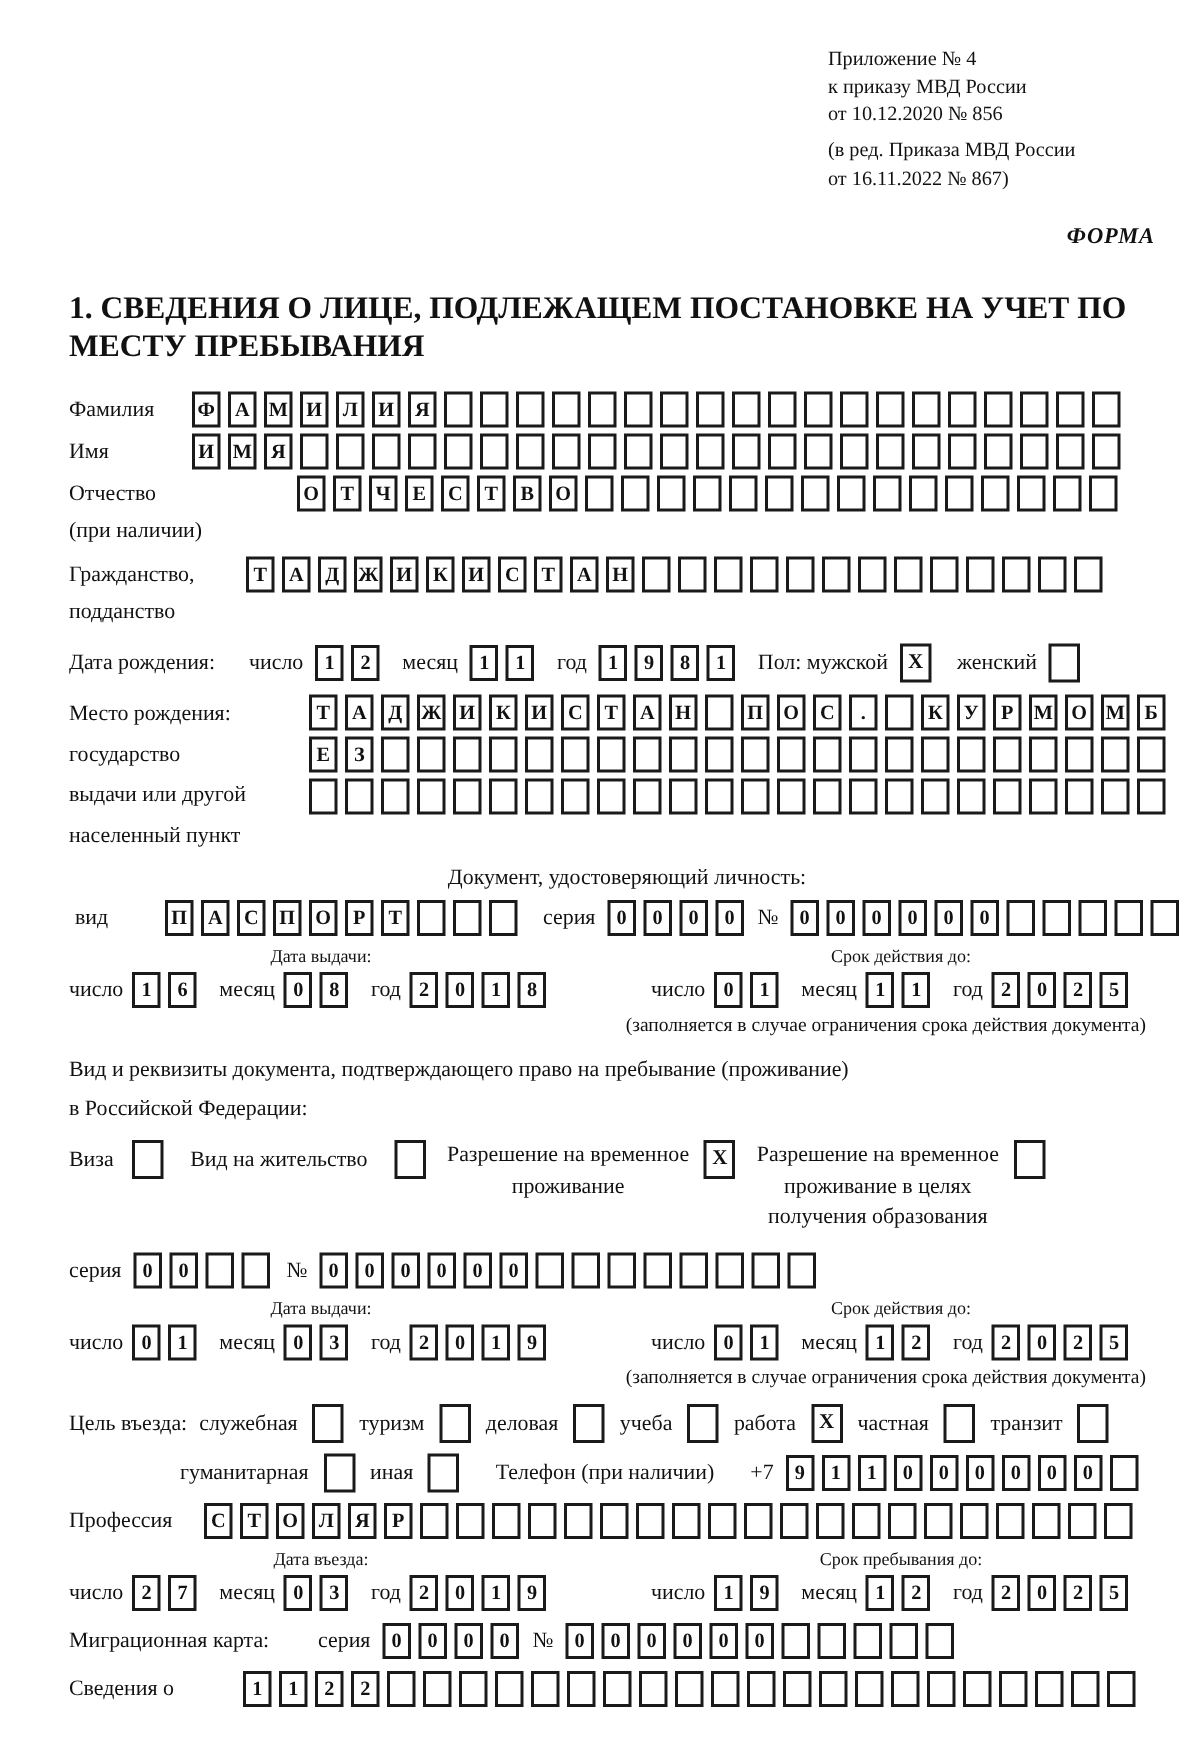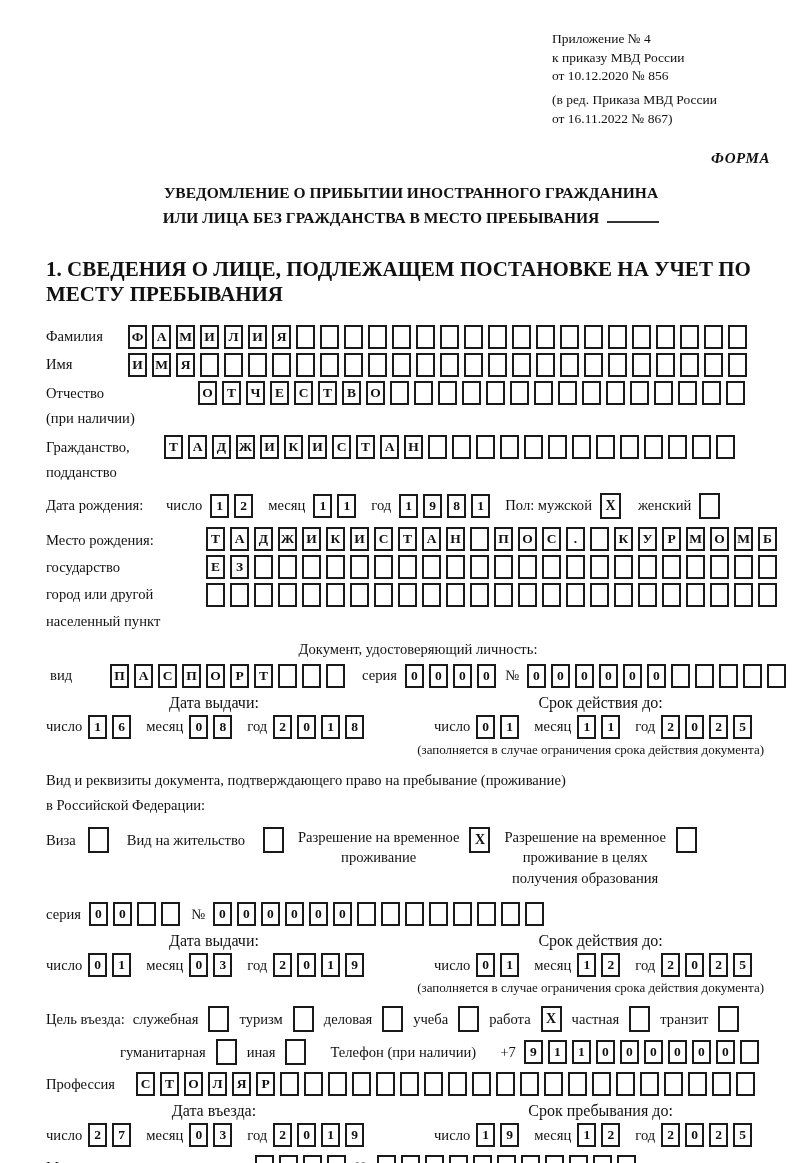--- a/index.html
+++ b/index.html
@@ -30,21 +30,21 @@
   .cells { display:flex; flex:none; }
   .cell {
     flex:none; width:19px; height:24px; border:2px solid #1a1a1a; margin-right:5px;
     display:flex; align-items:center; justify-content:center;
     font-size:13.5px; font-weight:bold; background:#fff;
   }
   .checkbox { width:21px; height:26px; font-size:14px; }
 
   
   .datepair { display:flex; margin-top:6px; }
-  .dg-title { text-align:center; font-size:16px; margin-bottom:3px; }
+  .dg-title { text-align:center; font-size:12px; margin-bottom:3px; }
   .dg-line { display:flex; align-items:center; }
   .dg-line .lbl { margin-right:6px; }
   .dg-line .cells { margin-right:10px; }
   .dg-left { width:336px; flex:none; }
   .dg-right { margin-left:52px; }
   .restr-note { font-size:13px; text-align:right; margin:3px 26px 10px 0; }
 
   .doc-header { text-align:center; font-weight:normal; font-size:14.6px; margin:6px 0 6px 0; }
 
   .permit-intro { font-size:14.6px; line-height:1.75; margin-top:4px; }
@@ -67,26 +67,20 @@
     <div>к приказу МВД России</div>
     <div>от 10.12.2020 № 856</div>
     <div class="rev">
       <div>(в ред. Приказа МВД России</div>
       <div>от 16.11.2022 № 867)</div>
     </div>
   </div>
 
   <div class="forma">ФОРМА</div>
 
-  <div class="title">
-    <div>УВЕДОМЛЕНИЕ О ПРИБЫТИИ ИНОСТРАННОГО ГРАЖДАНИНА</div>
-    <div>
-      <span>ИЛИ ЛИЦА БЕЗ ГРАЖДАНСТВА В МЕСТО ПРЕБЫВАНИЯ</span><span class="blank"></span>
-    </div>
-  </div>
 
   <div class="sect">1. СВЕДЕНИЯ О ЛИЦЕ, ПОДЛЕЖАЩЕМ ПОСТАНОВКЕ НА УЧЕТ ПО МЕСТУ ПРЕБЫВАНИЯ</div>
 
   <div class="row">
     <span class="lbl" style="width:74px">Фамилия</span>
     <span class="cells">
         <span class="cell">Ф</span>
         <span class="cell">А</span>
         <span class="cell">М</span>
         <span class="cell">И</span>
@@ -234,21 +228,21 @@
     <span class="lbl">Пол: мужской</span>
     <span class="cell checkbox">X</span>
     <span class="lbl" style="margin-left:12px">женский</span>
     <span class="cell checkbox mr0"></span>
   </div>
 
   <div class="row top">
     <span class="lbl2" style="width:154px; line-height:27px">
       <span>Место рождения:</span>
       <span>государство</span>
-      <span>город или другой</span>
+      <span>выдачи или другой</span>
       <span>населенный пункт</span>
     </span>
     <span class="stack">
       <span class="cells">
           <span class="cell">Т</span>
           <span class="cell">А</span>
           <span class="cell">Д</span>
           <span class="cell">Ж</span>
           <span class="cell">И</span>
           <span class="cell">К</span>

